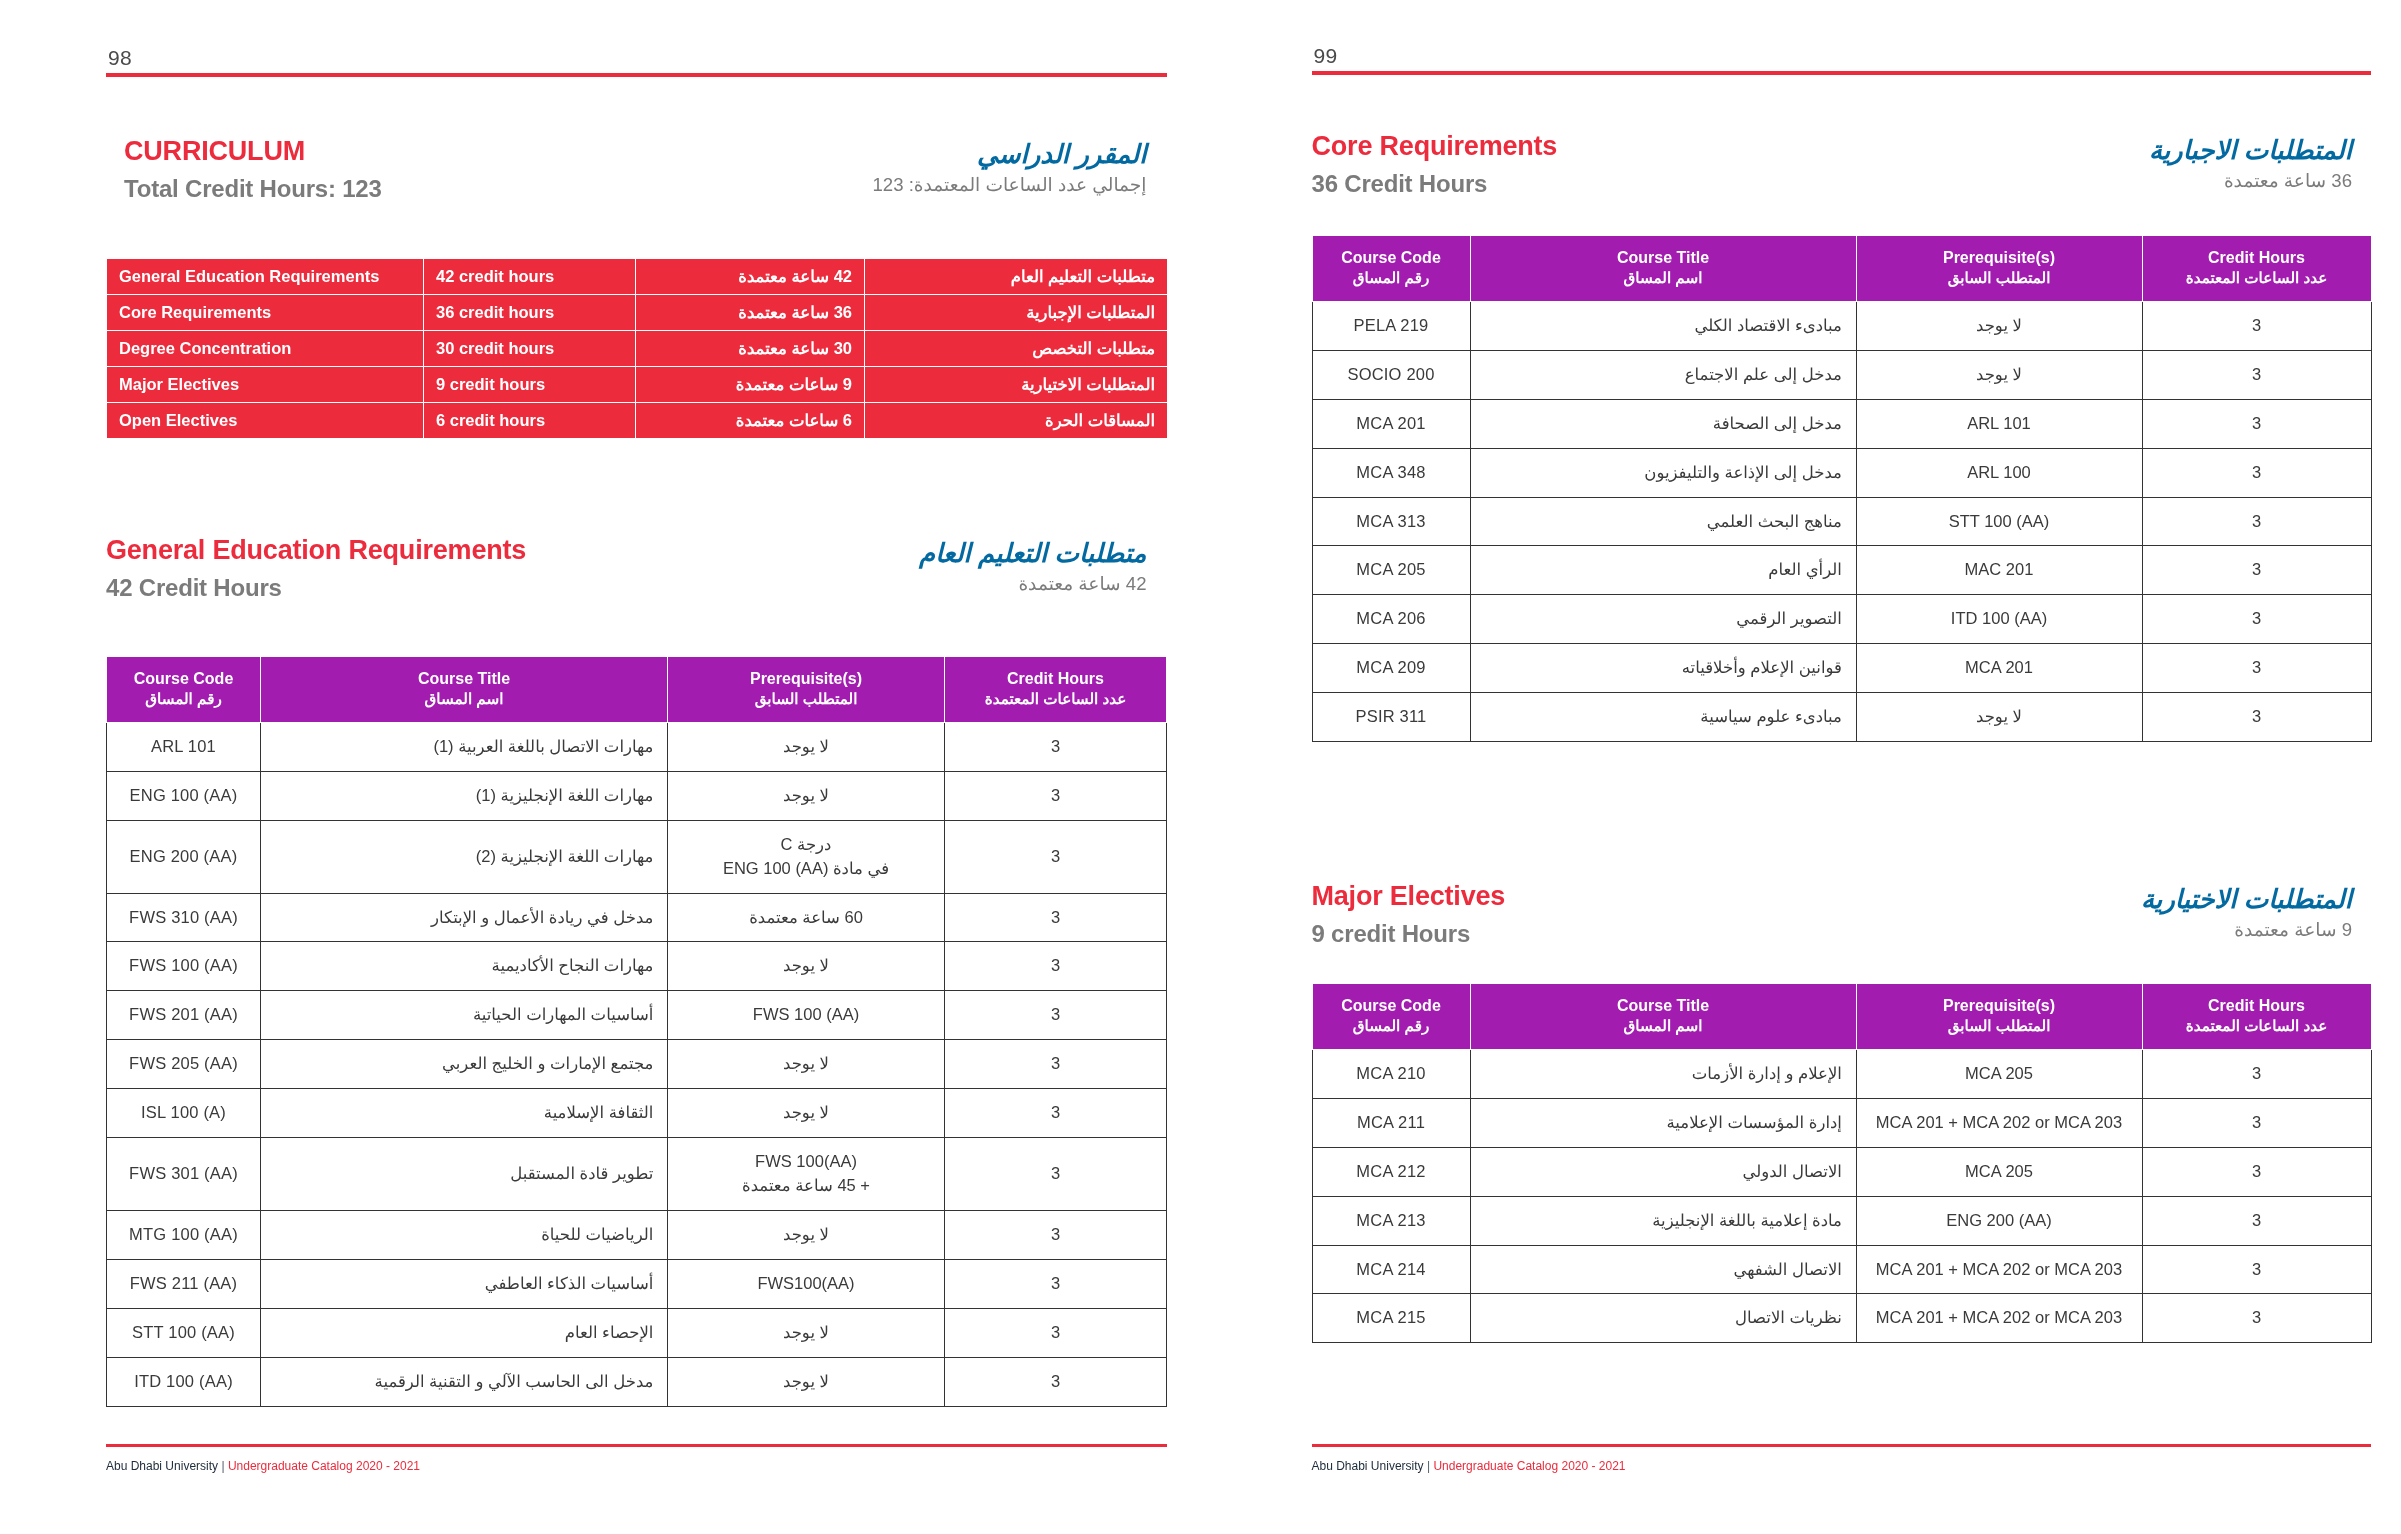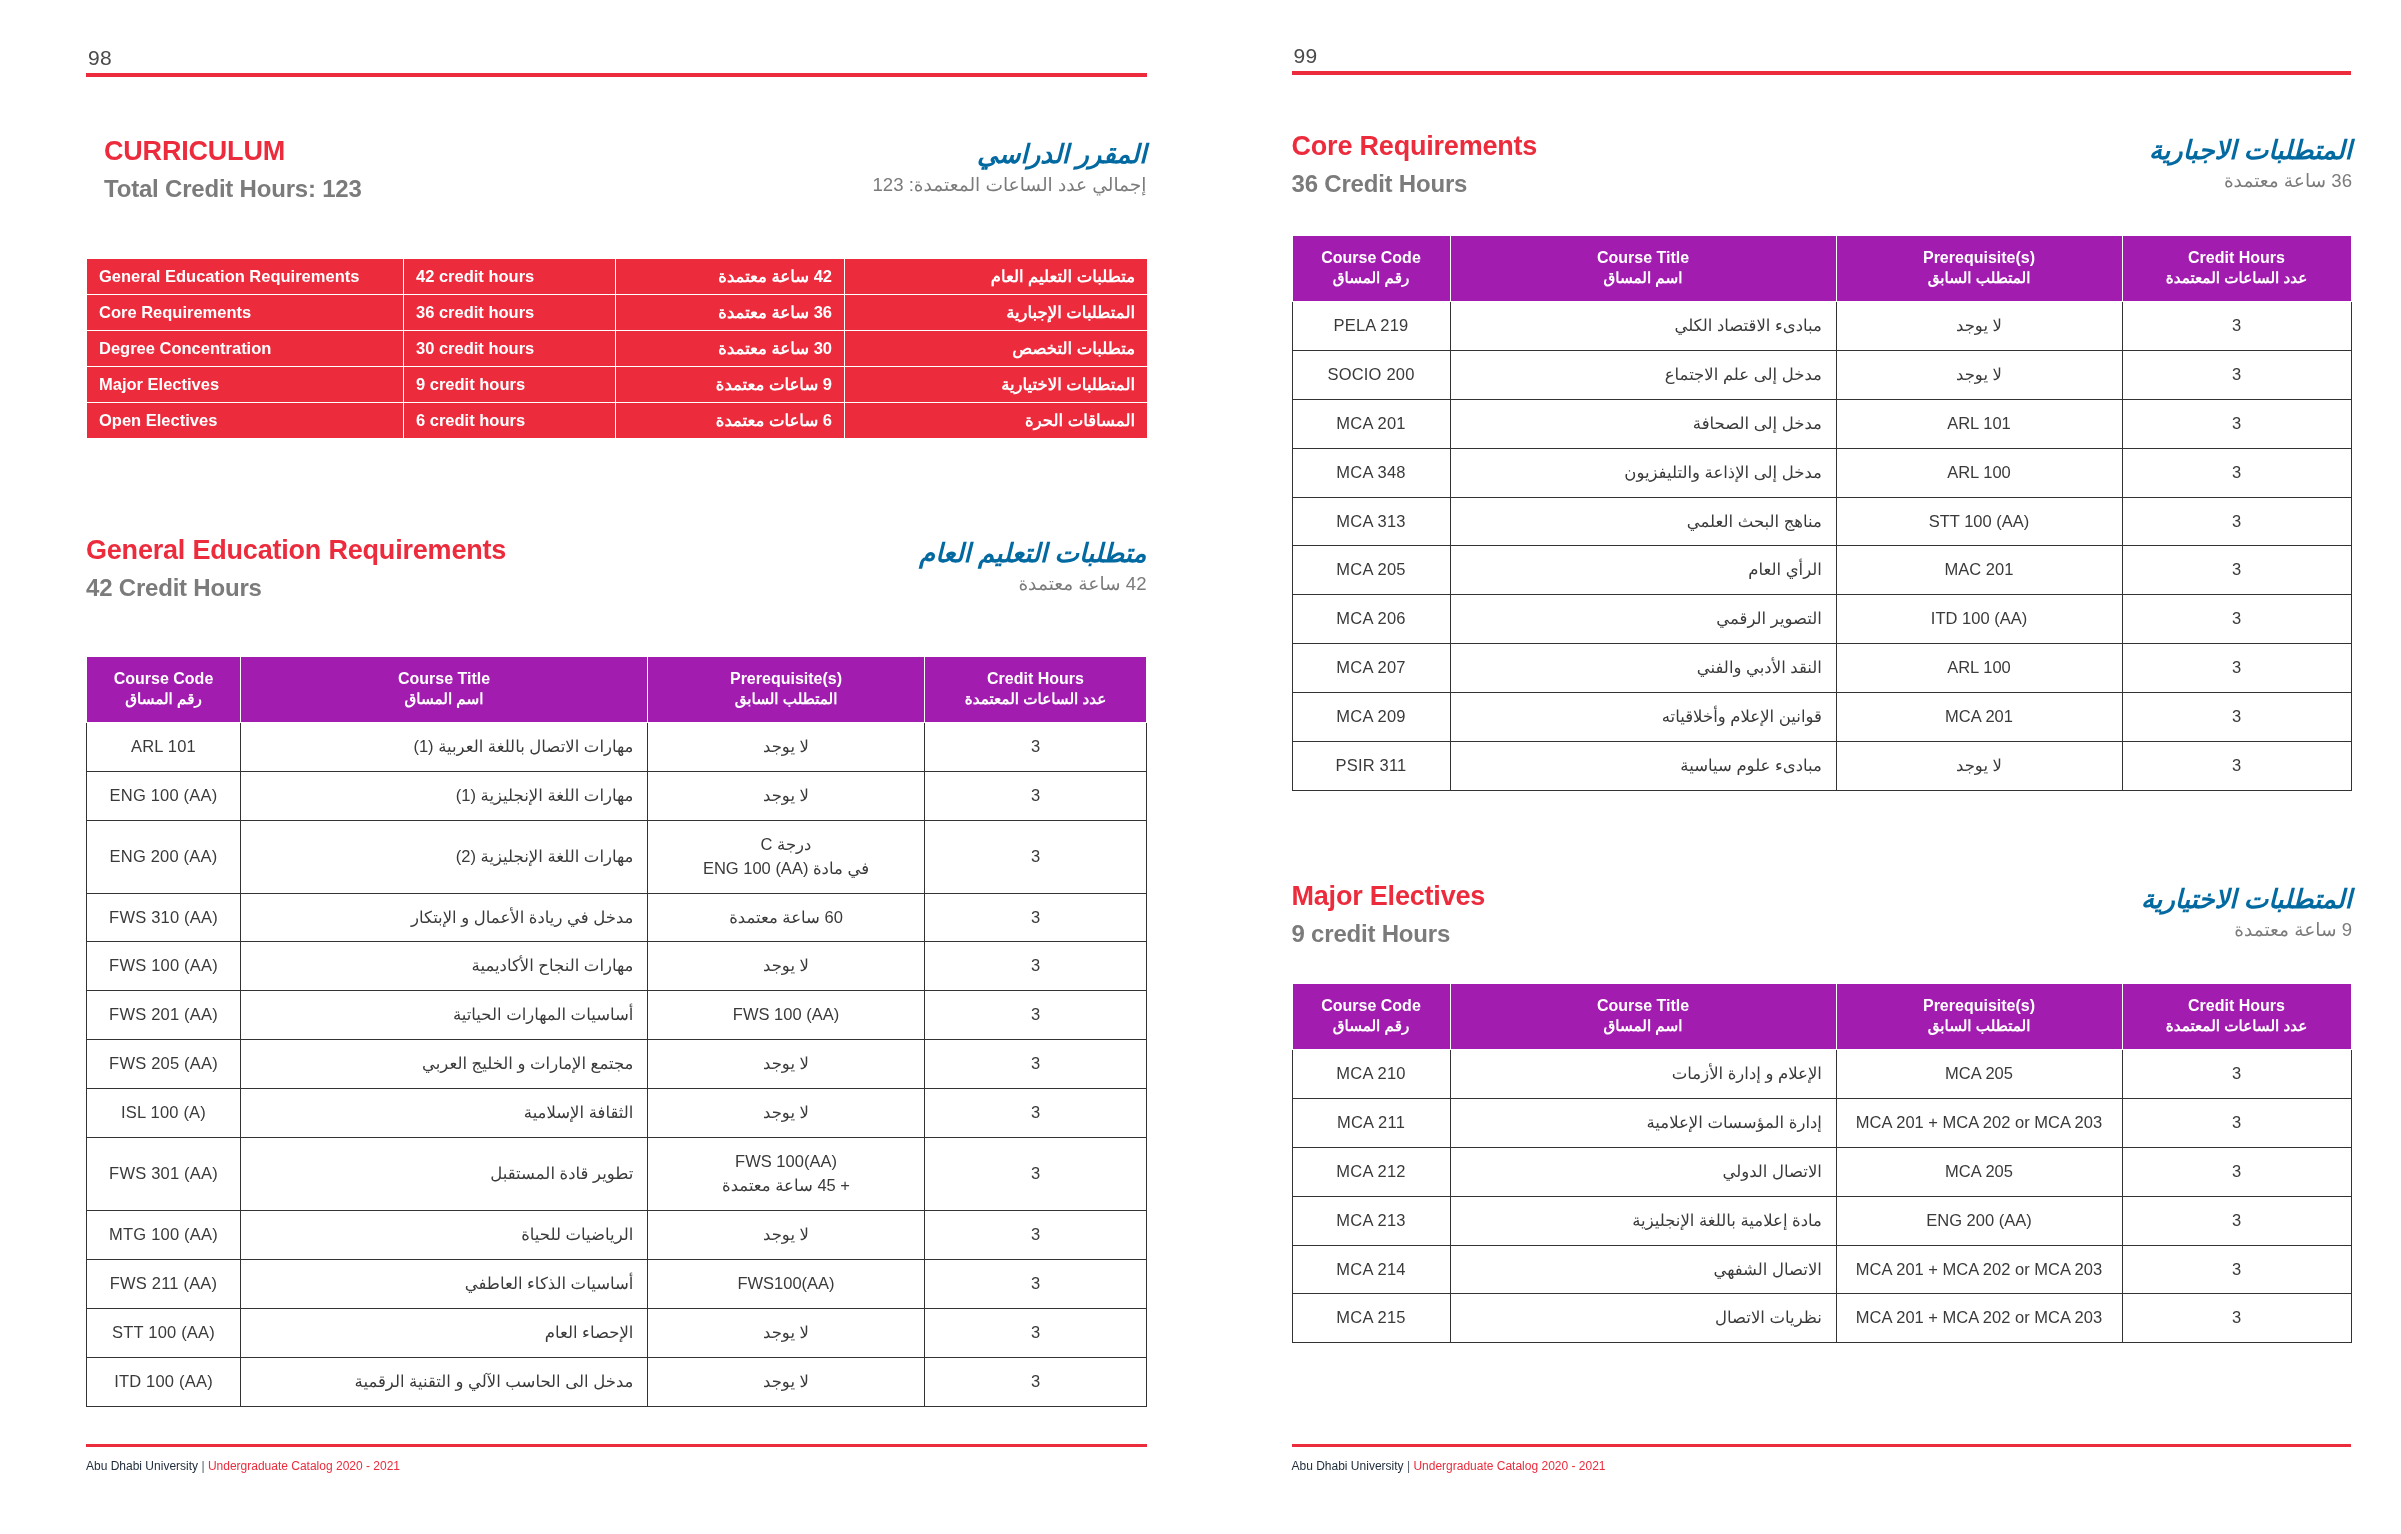--- a/index.html
+++ b/index.html
@@ -3,21 +3,21 @@
 <meta charset="utf-8">
 <style>
   * { box-sizing: border-box; margin: 0; padding: 0; }
   html, body {
     width: 2401px; height: 1535px;
     background: #ffffff;
     font-family: "Liberation Sans", sans-serif;
     overflow: hidden;
   }
   .spread { position: relative; width: 2401px; height: 1535px; display: flex; }
-  .page { position: relative; width: 1201px; height: 1198px; }
+  .page { position: relative; width: 1201px; height: 1198px; margin-left: 20px; }
   .page-inner { position: absolute; left: 0; top: 0; right: 0; bottom: 0; }
 
   
   .pg-num {
     position: absolute; font-size: 21px; color: #4a4a4a;
     font-weight: 400; letter-spacing: 0.4px;
   }
   .hdr-rule {
     position: absolute; height: 4.2px; background: #EC2B3C;
   }
@@ -330,26 +330,20 @@
               <td class="prereq">MAC 201</td>
               <td class="hours">3</td>
             </tr>
             <tr>
               <td class="code">MCA 206</td>
               <td class="title">التصوير الرقمي</td>
               <td class="prereq">ITD 100 (AA)</td>
               <td class="hours">3</td>
             </tr>
             <tr>
-              <td class="code">MCA 207</td>
-              <td class="title">النقد الأدبي والفني</td>
-              <td class="prereq">ARL 100</td>
-              <td class="hours">3</td>
-            </tr>
-            <tr>
               <td class="code">MCA 209</td>
               <td class="title">قوانين الإعلام وأخلاقياته</td>
               <td class="prereq">MCA 201</td>
               <td class="hours">3</td>
             </tr>
             <tr>
               <td class="code">PSIR 311</td>
               <td class="title">مبادىء علوم سياسية</td>
               <td class="prereq">لا يوجد</td>
               <td class="hours">3</td>

